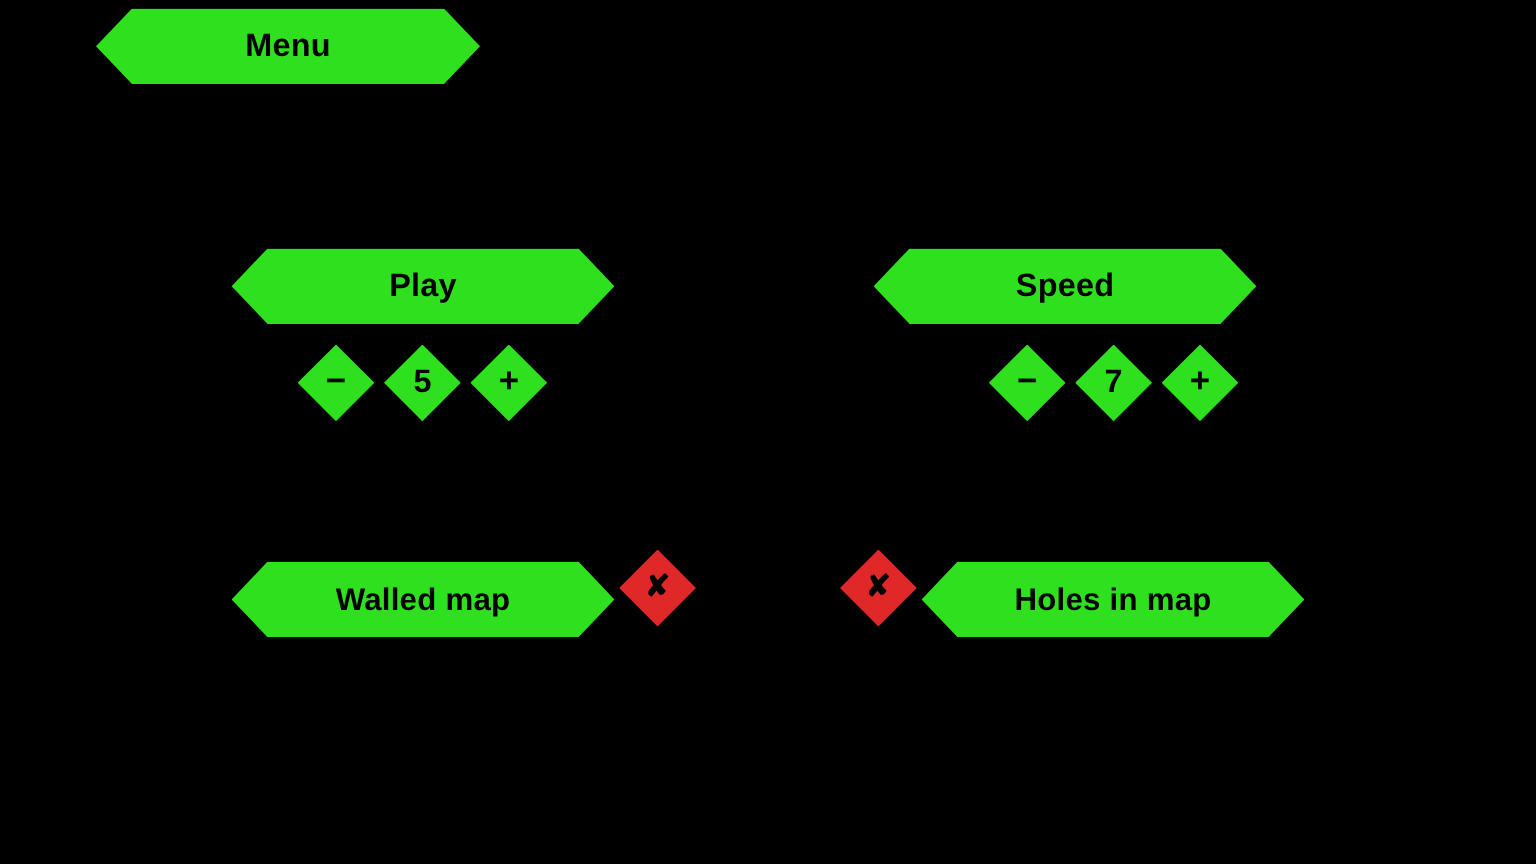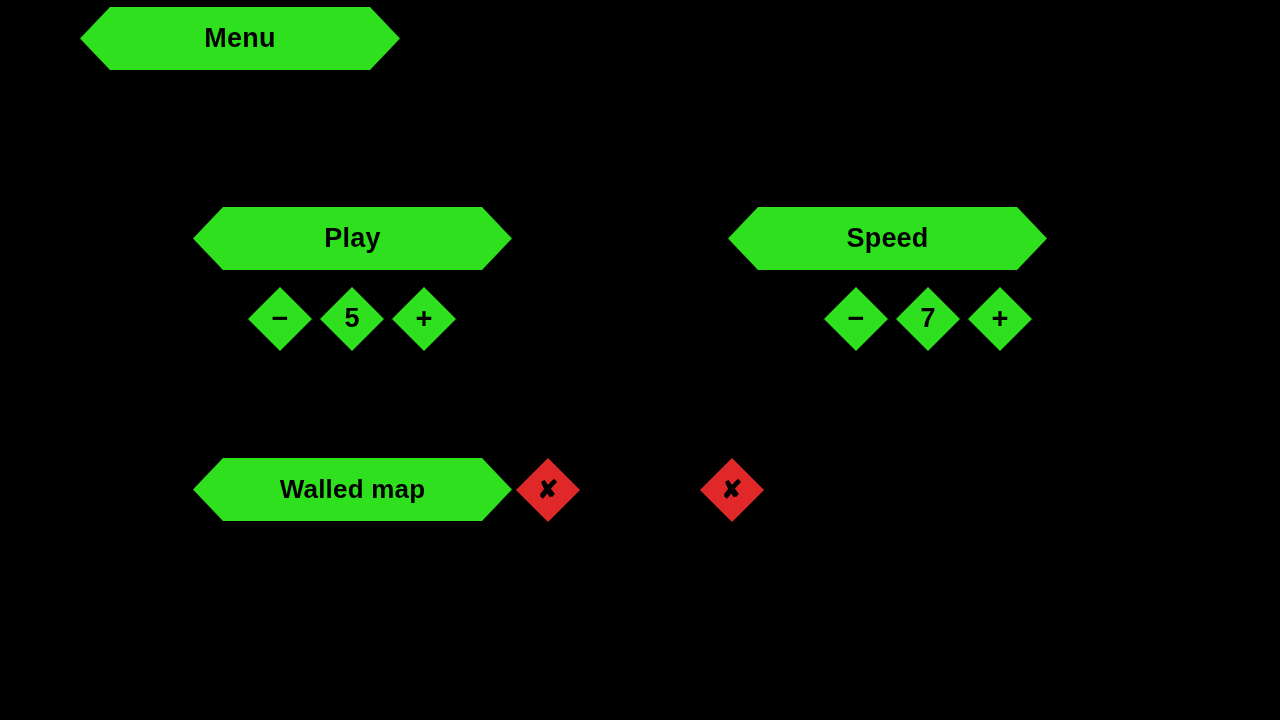--- a/index.html
+++ b/index.html
@@ -56,20 +56,21 @@
     height: 63px;
     font-size: 27px;
   }
   #label-rows  { left: 193px; top: 207px; }
   #label-speed { left: 728px; top: 207px; }
 
   .hex-toggle {
     width: 319px;
     height: 63px;
     font-size: 26px;
+    margin-top: 10px;
   }
   #label-walled { left: 193px; top: 458px; }
   #label-holes  { left: 768px; top: 458px; }
 
   
   .diamond {
     position: absolute;
     width: 64px;
     height: 64px;
     background: #2ee01e;
@@ -165,14 +166,17 @@
   </div>
 
   <div class="diamond red" id="walled-toggle">
     <span class="glyph-x">✘</span>
   </div>
 
   <div class="diamond red" id="holes-toggle">
     <span class="glyph-x">✘</span>
   </div>
 
+  <div class="hex hex-toggle" id="label-holes">
+    <span>Holes in map</span>
+  </div>
 
 </div>
 
 </body></html>

